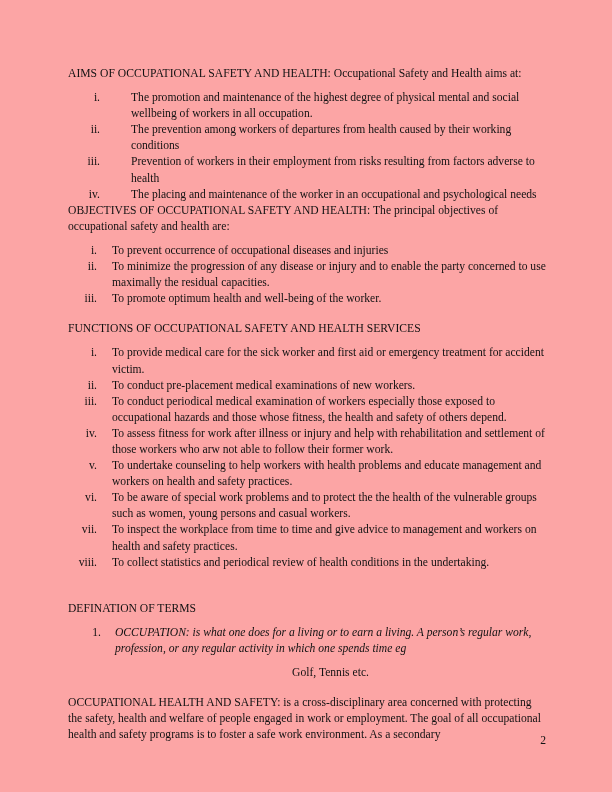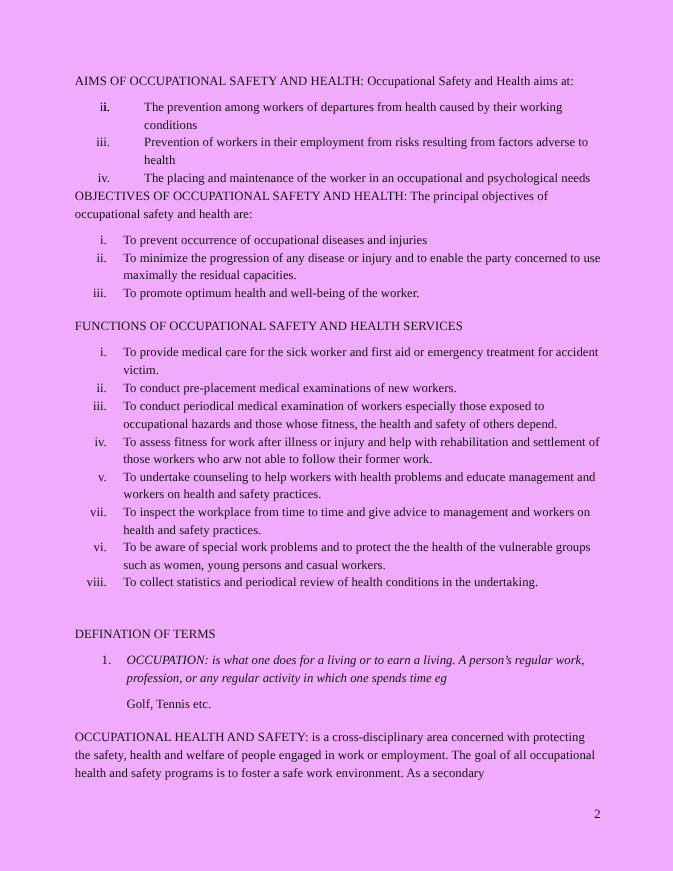--- a/index.html
+++ b/index.html
@@ -4,21 +4,21 @@
 <style>
   html, body {
     margin: 0;
     padding: 0;
     background: #ffffff;
   }
   .page {
     position: relative;
     width: 612px;
     height: 792px;
-    background: #f0abfc;
+    background: #fca5a5;
     font-family: "Liberation Serif", "DejaVu Serif", serif;
     color: #121212;
     overflow: hidden;
   }
   .content {
     position: absolute;
     left: 68px;
     top: 66px;
     width: 478px;
   }
@@ -100,20 +100,21 @@
     text-align: right;
     font-size: 11.6px;
     line-height: 16.1px;
   }
   .dlist li .txt { display: block; font-style: italic; }
   .sub-line {
     font-size: 11.6px;
     line-height: 16.1px;
     margin: 0;
     padding-left: 47px;
+    text-align: center;
   }
 
   
   .page-number {
     position: absolute;
     left: 0;
     top: 733px;
     width: 546px;
     text-align: right;
     font-size: 11.6px;
@@ -127,20 +128,21 @@
 <div class="page">
   <div class="content">
 
     <p class="para">AIMS OF OCCUPATIONAL SAFETY AND HEALTH: Occupational Safety and Health aims at:</p>
 
     <div class="gap-sm"></div>
 
     <ul class="rlist list-a">
       <li>
         <span class="marker">i.</span>
+        <span class="txt">The promotion and maintenance of the highest degree of physical mental and social wellbeing of workers in all occupation.</span>
       </li>
       <li>
         <span class="marker">ii.</span>
         <span class="txt">The prevention among workers of departures from health caused by their working conditions</span>
       </li>
       <li>
         <span class="marker">iii.</span>
         <span class="txt">Prevention of workers in their employment from risks resulting from factors adverse to health</span>
       </li>
       <li>
@@ -190,28 +192,28 @@
       </li>
       <li>
         <span class="marker">iv.</span>
         <span class="txt">To assess fitness for work after illness or injury and help with rehabilitation and settlement of those workers who arw not able to follow their former work.</span>
       </li>
       <li>
         <span class="marker">v.</span>
         <span class="txt">To undertake counseling to help workers with health problems and educate management and workers on health and safety practices.</span>
       </li>
       <li>
+        <span class="marker">vi.</span>
+        <span class="txt">To be aware of special work problems and to protect the the health of the vulnerable groups such as women, young persons and casual workers.</span>
+      </li>
+      <li>
         <span class="marker">vii.</span>
         <span class="txt">To inspect the workplace from time to time and give advice to management and workers on health and safety practices.</span>
       </li>
       <li>
-        <span class="marker">vi.</span>
-        <span class="txt">To be aware of special work problems and to protect the the health of the vulnerable groups such as women, young persons and casual workers.</span>
-      </li>
-      <li>
         <span class="marker">viii.</span>
         <span class="txt">To collect statistics and periodical review of health conditions in the undertaking.</span>
       </li>
     </ul>
 
     <div class="gap-xl"></div>
 
     <p class="centered">DEFINATION OF TERMS</p>
 
     <div class="gap-sm"></div>

